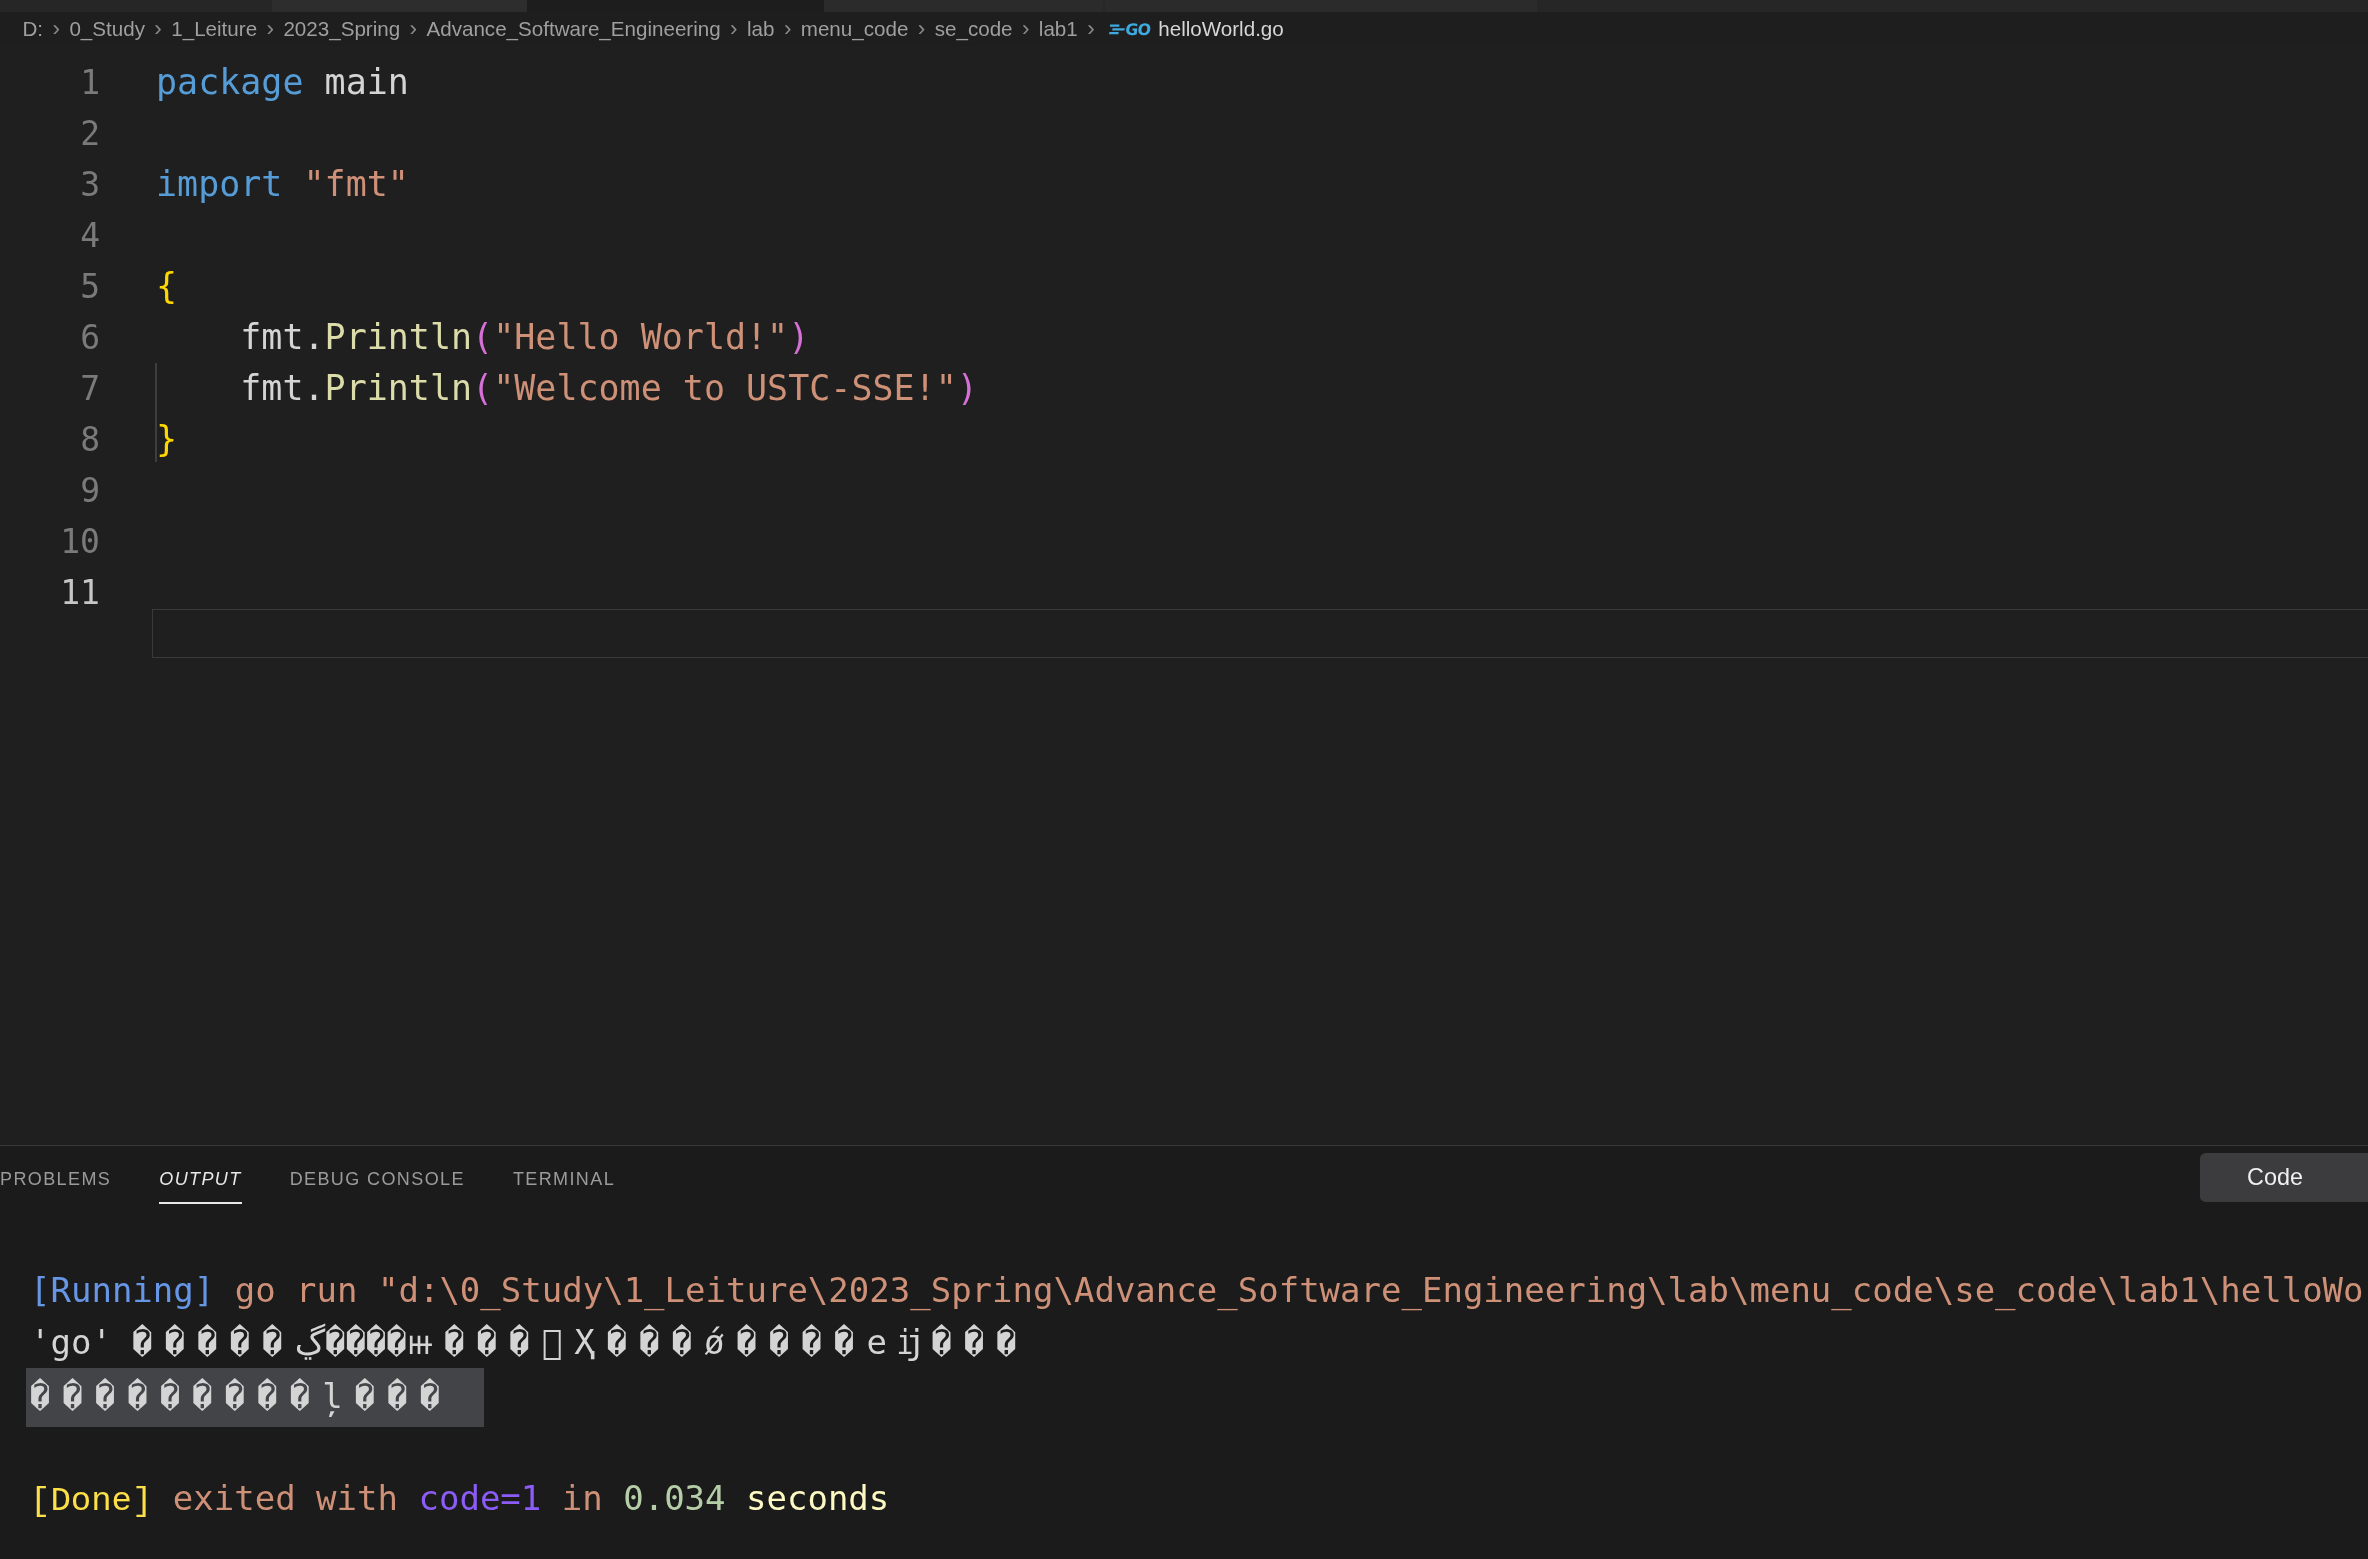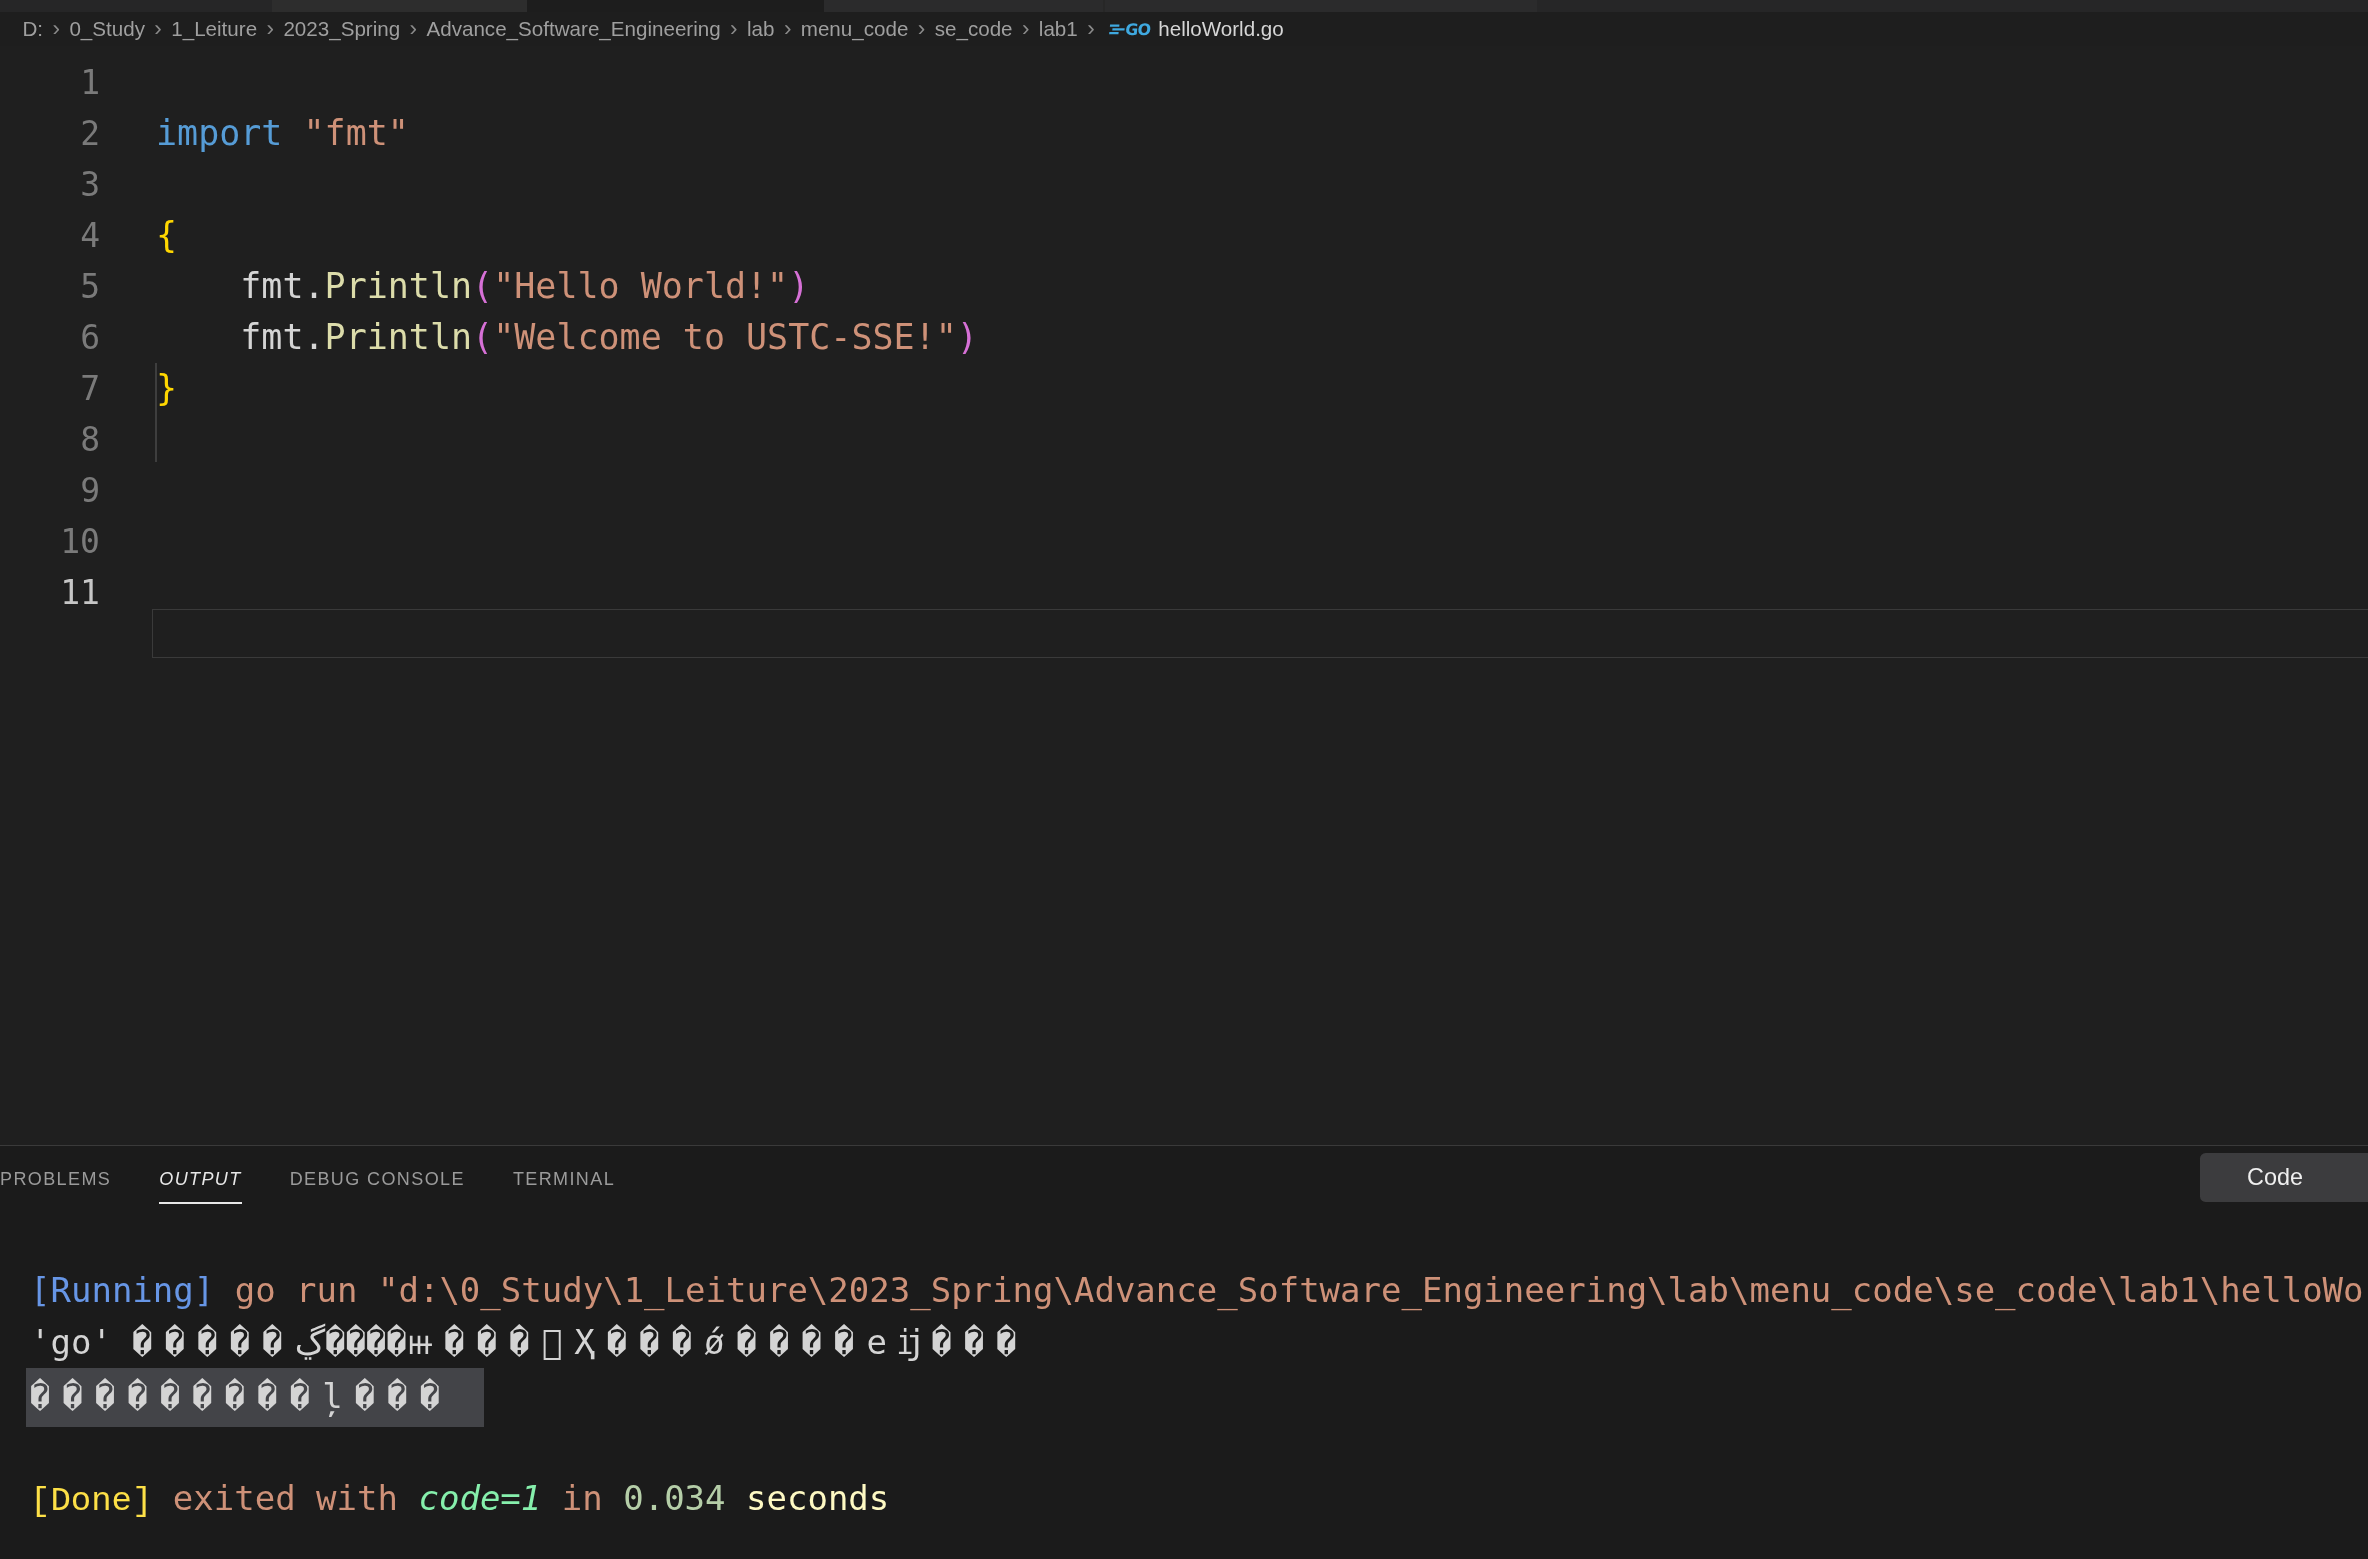--- a/index.html
+++ b/index.html
@@ -85,20 +85,21 @@
     <div class="gnum">4</div>
     <div class="gnum">5</div>
     <div class="gnum">6</div>
     <div class="gnum">7</div>
     <div class="gnum">8</div>
     <div class="gnum">9</div>
     <div class="gnum">10</div>
     <div class="gnum active">11</div>
   </div>
 <div id="code">
+    <div class="line"><span style="color: rgb(86, 156, 214);">package</span><span style="color: rgb(212, 212, 212);"> main</span></div>
     <div class="line"></div>
     <div class="line"><span style="color: rgb(86, 156, 214);">import</span><span style="color: rgb(212, 212, 212);"> </span><span style="color: rgb(206, 145, 120);">"fmt"</span></div>
     <div class="line"></div>
     <div class="line"><span style="color: rgb(255, 215, 0);">{</span></div>
     <div class="line"><span style="color: rgb(212, 212, 212);">    fmt.</span><span style="color: rgb(220, 220, 170);">Println</span><span style="color: rgb(214, 112, 214);">(</span><span style="color: rgb(206, 145, 120);">"Hello World!"</span><span style="color: rgb(214, 112, 214);">)</span></div>
     <div class="line"><span style="color: rgb(212, 212, 212);">    fmt.</span><span style="color: rgb(220, 220, 170);">Println</span><span style="color: rgb(214, 112, 214);">(</span><span style="color: rgb(206, 145, 120);">"Welcome to USTC-SSE!"</span><span style="color: rgb(214, 112, 214);">)</span></div>
     <div class="line"><span style="color: rgb(255, 215, 0);">}</span></div>
     <div class="line"></div>
     <div class="line"></div>
   </div>
@@ -110,15 +111,15 @@
   <div class="tab active">OUTPUT</div>
   <div class="tab">DEBUG CONSOLE</div>
   <div class="tab">TERMINAL</div>
 </div>
 <div class="channel-select">Code</div>
 <div id="output">
     <div class="oline"><span style="color: rgb(103, 150, 230);">[Running] </span><span style="color: rgb(206, 145, 120);">go run "d:\0_Study\1_Leiture\2023_Spring\Advance_Software_Engineering\lab\menu_code\se_code\lab1\helloWorld.go"</span></div>
     <div class="oline"><span style="color: rgb(212, 212, 212);">'go' </span><span class="garble" style="color: rgb(212, 212, 212);">�����ڲ����ⲿ���Ҳ���ǿ����еĳ���</span></div>
     <div class="oline"><span class="garble sel" style="color: rgb(212, 212, 212);">���������ļ���</span></div>
     <div class="oline"></div>
-    <div class="oline"><span style="color: #fde047; font-family: Liberation Mono, monospace;">[Done] </span><span style="color: rgb(206, 145, 120);">exited with </span><span style="color: #86efac; font-style: italic;">code=1</span><span style="color: rgb(206, 145, 120);"> in </span><span style="color: rgb(181, 206, 168); text-align: right;">0.034</span><span style="color: #fef9c3;"> seconds</span></div>
+    <div class="oline"><span style="color: #fde047; font-family: Liberation Mono, monospace;">[Done] </span><span style="color: rgb(206, 145, 120);">exited with </span><span style="color: #8b5cf6;">code=1</span><span style="color: rgb(206, 145, 120);"> in </span><span style="color: rgb(181, 206, 168); text-align: right;">0.034</span><span style="color: #fef9c3;"> seconds</span></div>
   </div>
 
 
 </body></html>

